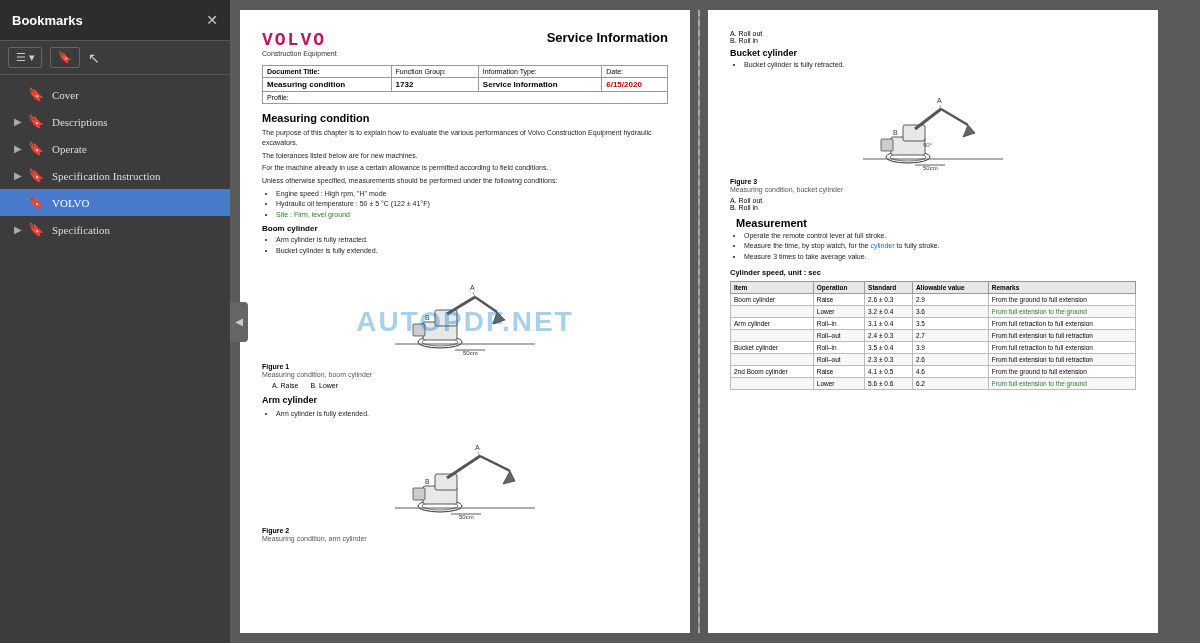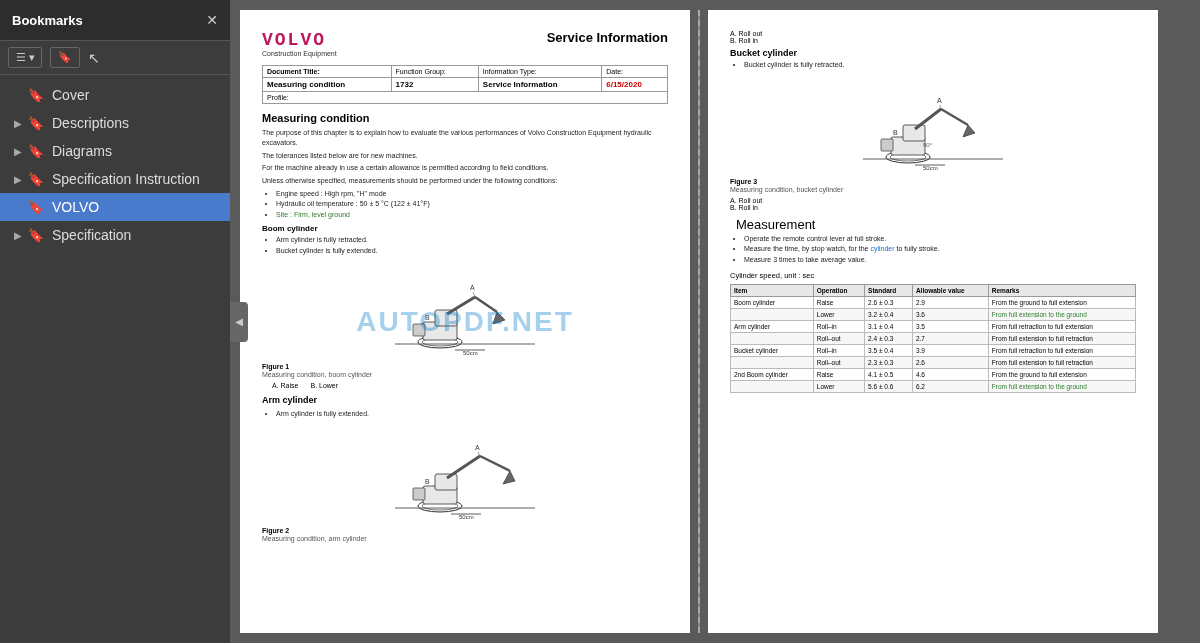--- a/index.html
+++ b/index.html
@@ -82,21 +82,21 @@
       flex-shrink: 0;
     }
     .nav-item .bookmark-icon {
       width: 18px;
       font-size: 13px;
       color: #aaa;
       flex-shrink: 0;
       margin-right: 6px;
     }
     .nav-item.active .bookmark-icon { color: #fff; }
-    .nav-item-label { font-size: 14px; }
+    .nav-item-label { font-size: 11px; font-family: Liberation Serif, serif; }
 
     
     #main {
       flex: 1;
       background: #5a5a5a;
       display: flex;
       overflow: hidden;
       position: relative;
     }
 
@@ -314,21 +314,21 @@
 
     <div class="nav-item">
       <span class="expand-arrow">▶</span>
       <span class="bookmark-icon">🔖</span>
       <span class="nav-item-label">Descriptions</span>
     </div>
 
     <div class="nav-item">
       <span class="expand-arrow">▶</span>
       <span class="bookmark-icon">🔖</span>
-      <span class="nav-item-label">Diagrams</span>
+      <span class="nav-item-label">Operate</span>
     </div>
 
     <div class="nav-item">
       <span class="expand-arrow">▶</span>
       <span class="bookmark-icon">🔖</span>
       <span class="nav-item-label">Specification Instruction</span>
     </div>
 
     <div class="nav-item active">
       <span class="expand-arrow"></span>
@@ -502,32 +502,32 @@
         </svg>
       </div>
       <div class="figure-caption">Figure 3</div>
       <div class="figure-caption-sub">Measuring condition, bucket cylinder</div>
 
       <div style="margin-top:4px;">
         <div style="font-size:7px;">A.    Roll out</div>
         <div style="font-size:7px;">B.    Roll in</div>
       </div>
 
-      <div class="sub-title" style="font-size:13px;font-weight:normal;margin-top:6px;padding-left:6px;">Measurement</div>
+      <div class="sub-title" style="font-size:11px;font-weight:bold;margin-top:6px;padding-left:6px;">Measurement</div>
       <ul class="bullet-list">
         <li>
           <span>Operate the remote control lever at full stroke.</span>
         </li>
         <li>
           <span>Measure the time, by stop watch, for the <span class="blue">cylinder</span> to fully stroke.</span>
         </li>
         <li>Measure 3 times to take average value.</li>
       </ul>
 
-      <div style="font-size:7.5px;font-weight:normal;margin:6px 0 3px 0;">Cylinder speed, unit : sec</div>
+      <div style="font-size:7.5px;font-weight:bold;margin:6px 0 3px 0;">Cylinder speed, unit : sec</div>
       <table class="data-table">
         <thead>
           <tr>
             <th>Item</th>
             <th>Operation</th>
             <th>Standard</th>
             <th>Allowable value</th>
             <th>Remarks</th>
           </tr>
         </thead>

